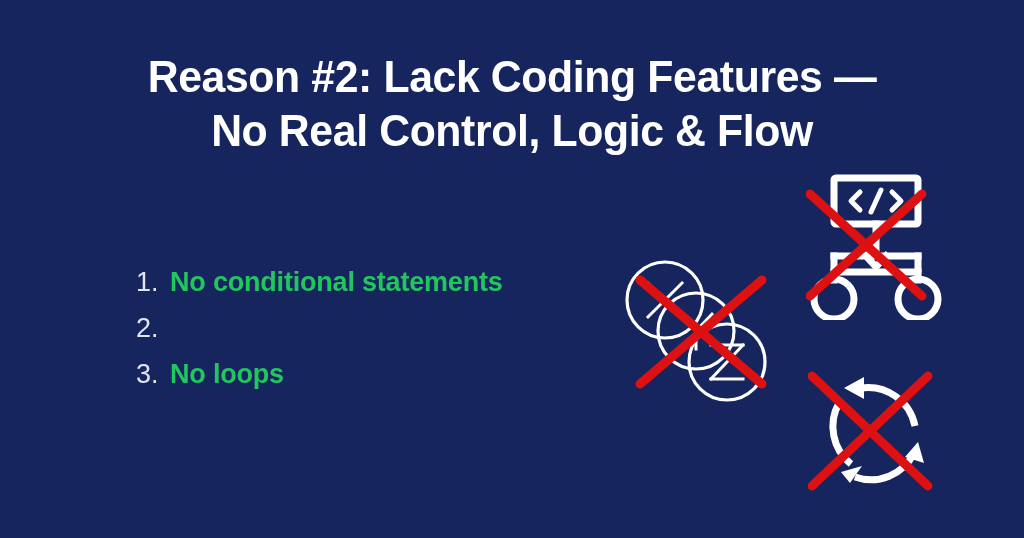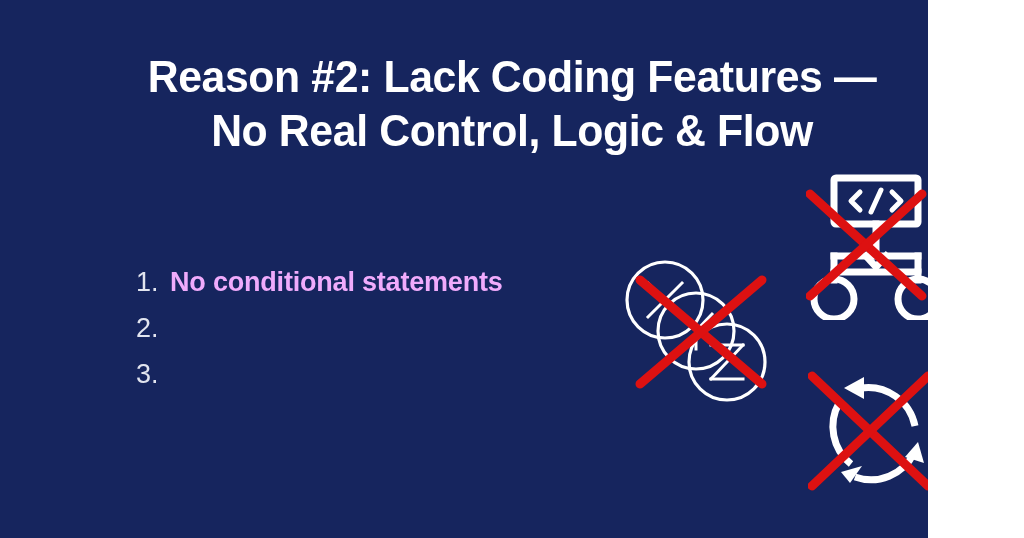--- a/index.html
+++ b/index.html
@@ -7,21 +7,21 @@
     padding: 0;
   }
   body {
     width: 1024px;
     height: 538px;
     overflow: hidden;
     font-family: "Liberation Sans", sans-serif;
   }
   #slide {
     position: relative;
-    width: 928px;
+    width: 1024px;
     height: 538px;
     background: #16255e;
     overflow: hidden;
   }
 
   
   #title-block {
     position: absolute;
     left: 0;
     top: 50px;
@@ -56,21 +56,21 @@
   .list-num {
     color: #e2e5ef;
     font-family: "Liberation Sans", sans-serif;
     font-weight: normal;
     font-size: 27px;
     line-height: 32px;
     width: 34px;
     flex: 0 0 34px;
   }
   .list-label {
-    color: #f0abfc;
+    color: #22c55e;
     font-family: "Liberation Sans", sans-serif;
     font-weight: bold;
     font-size: 27px;
     line-height: 32px;
     letter-spacing: -0.2px;
     white-space: nowrap;
   }
 
   
   .icon-wrap { position: absolute; }
@@ -95,20 +95,21 @@
       <span class="list-num">1.</span>
       <span class="list-label">No conditional statements</span>
     </div>
 
     <div class="list-item">
       <span class="list-num">2.</span>
     </div>
 
     <div class="list-item">
       <span class="list-num">3.</span>
+      <span class="list-label">No loops</span>
     </div>
 
   </div>
 
   <div class="icon-wrap" id="icon-variables">
     <svg viewBox="0 0 156 148" xmlns="http://www.w3.org/2000/svg">
       <g fill="none" stroke="#ffffff" stroke-width="3.2">
         <circle cx="43" cy="42" r="38"></circle>
         <circle cx="74" cy="73" r="38"></circle>
         <circle cx="105" cy="104" r="38"></circle>

